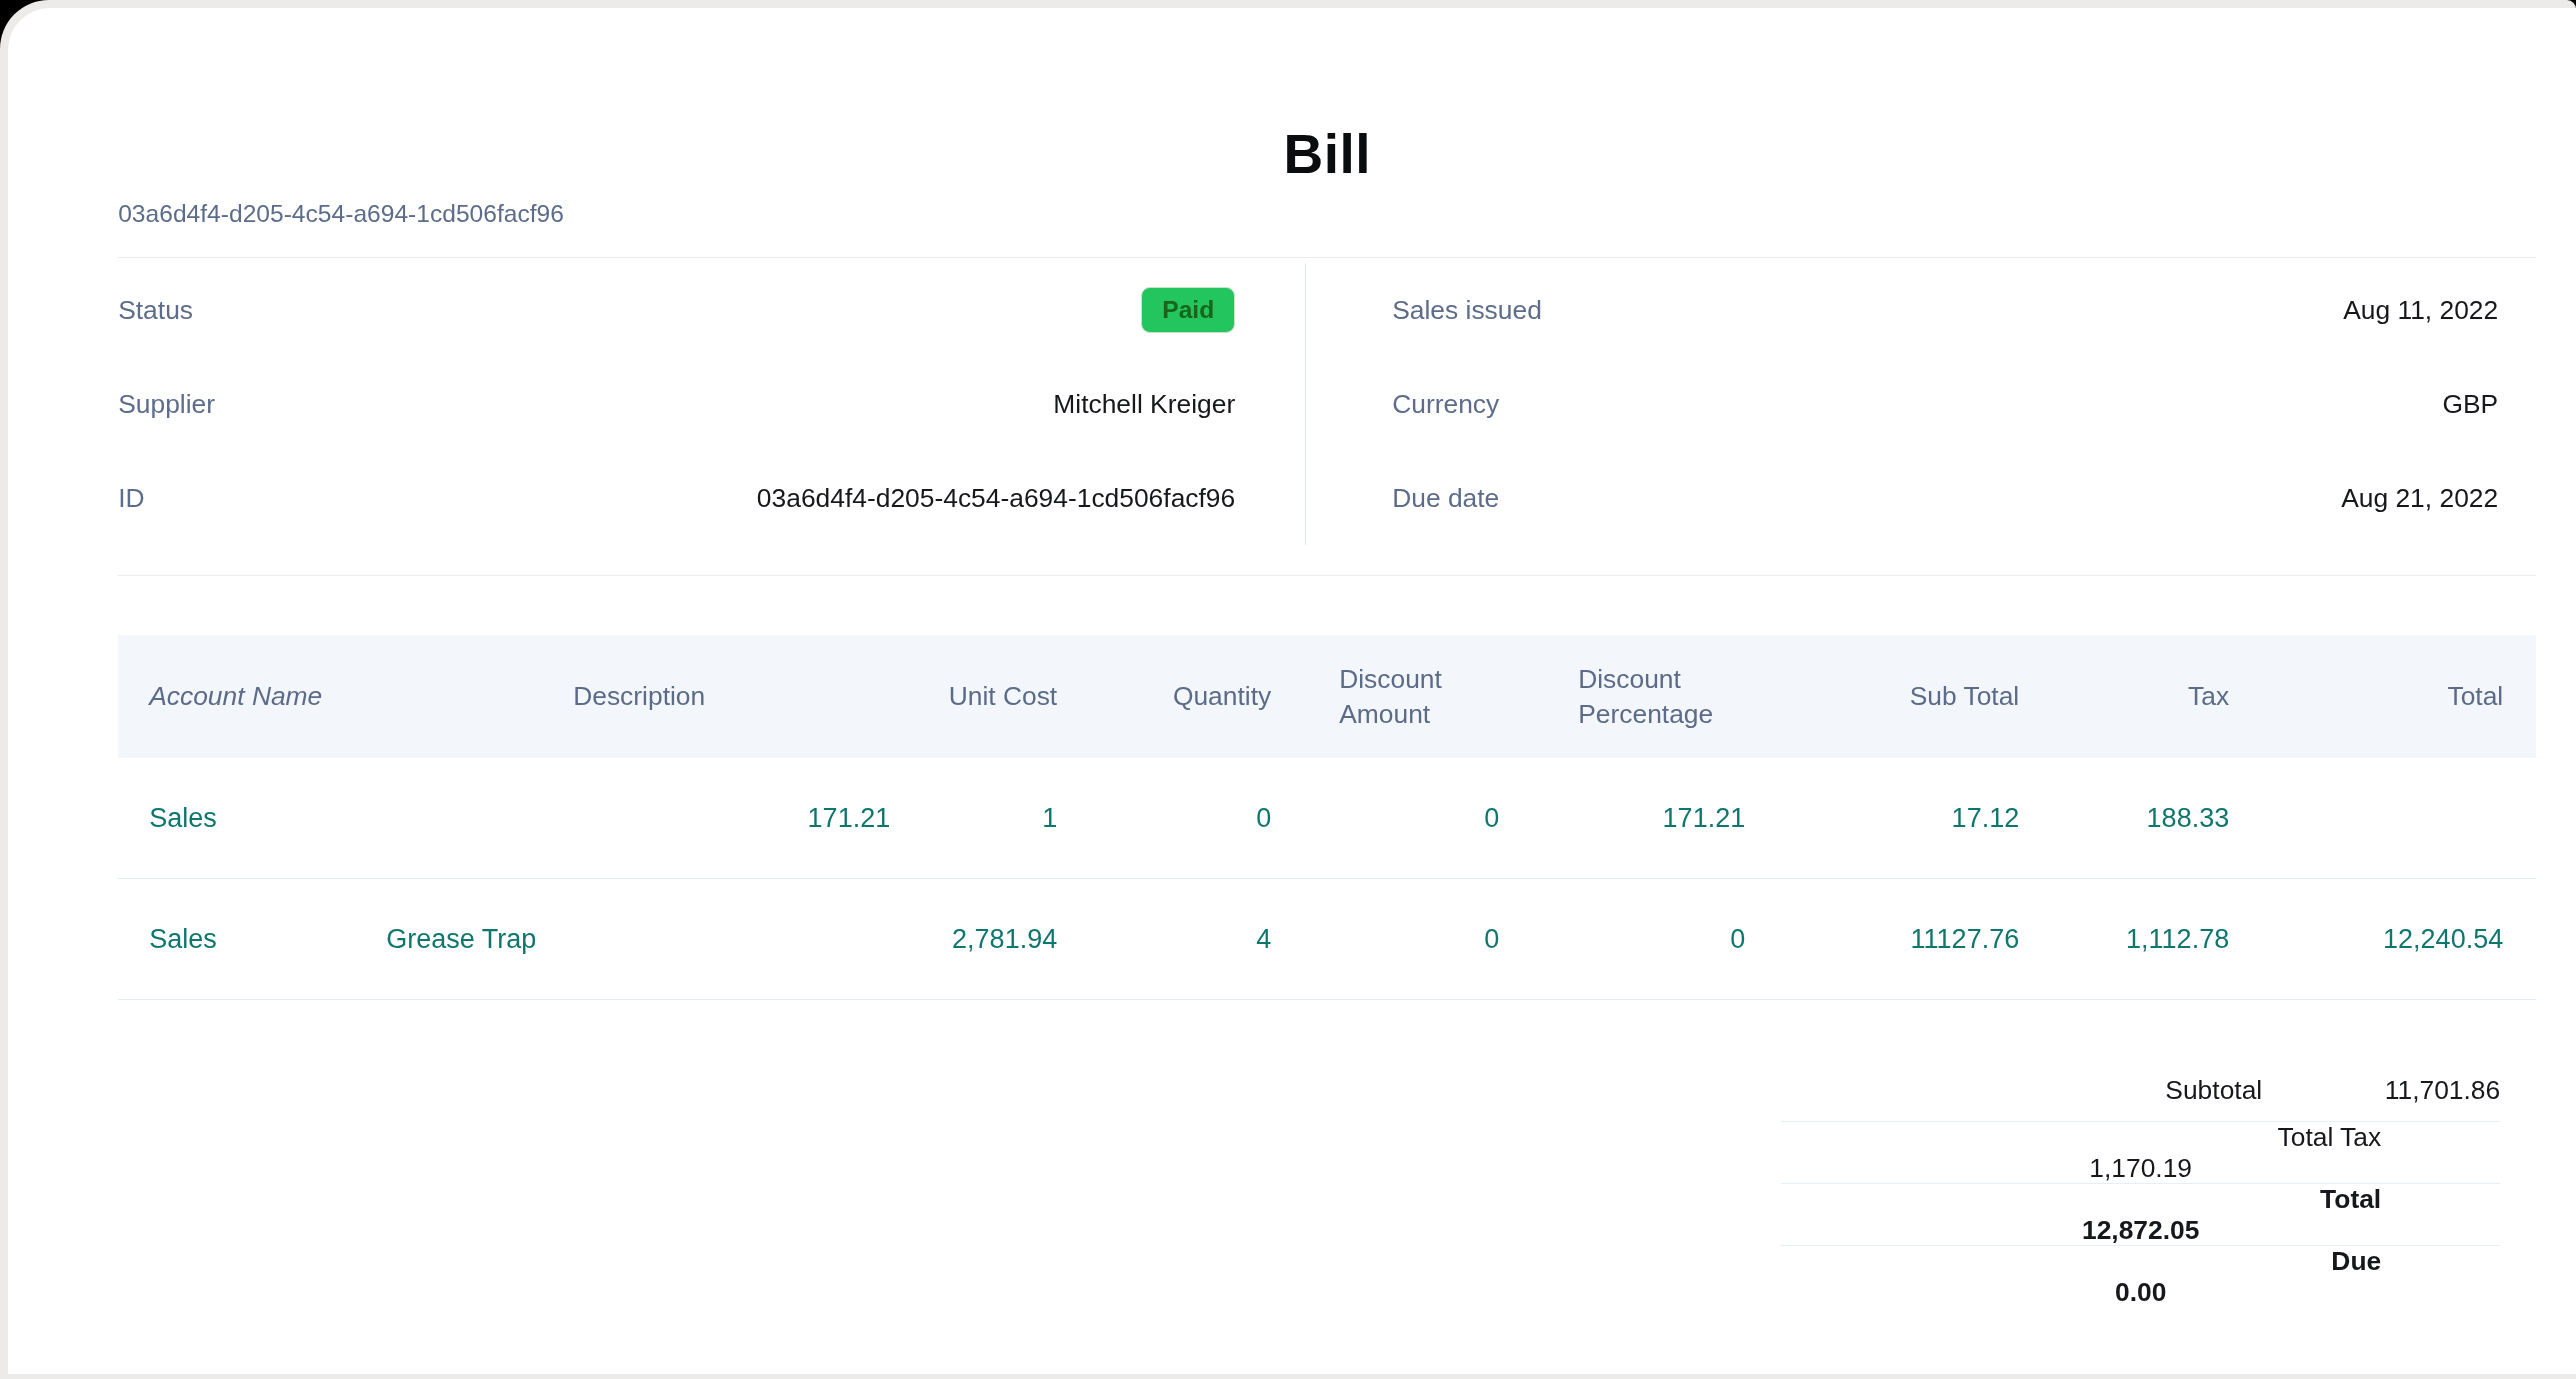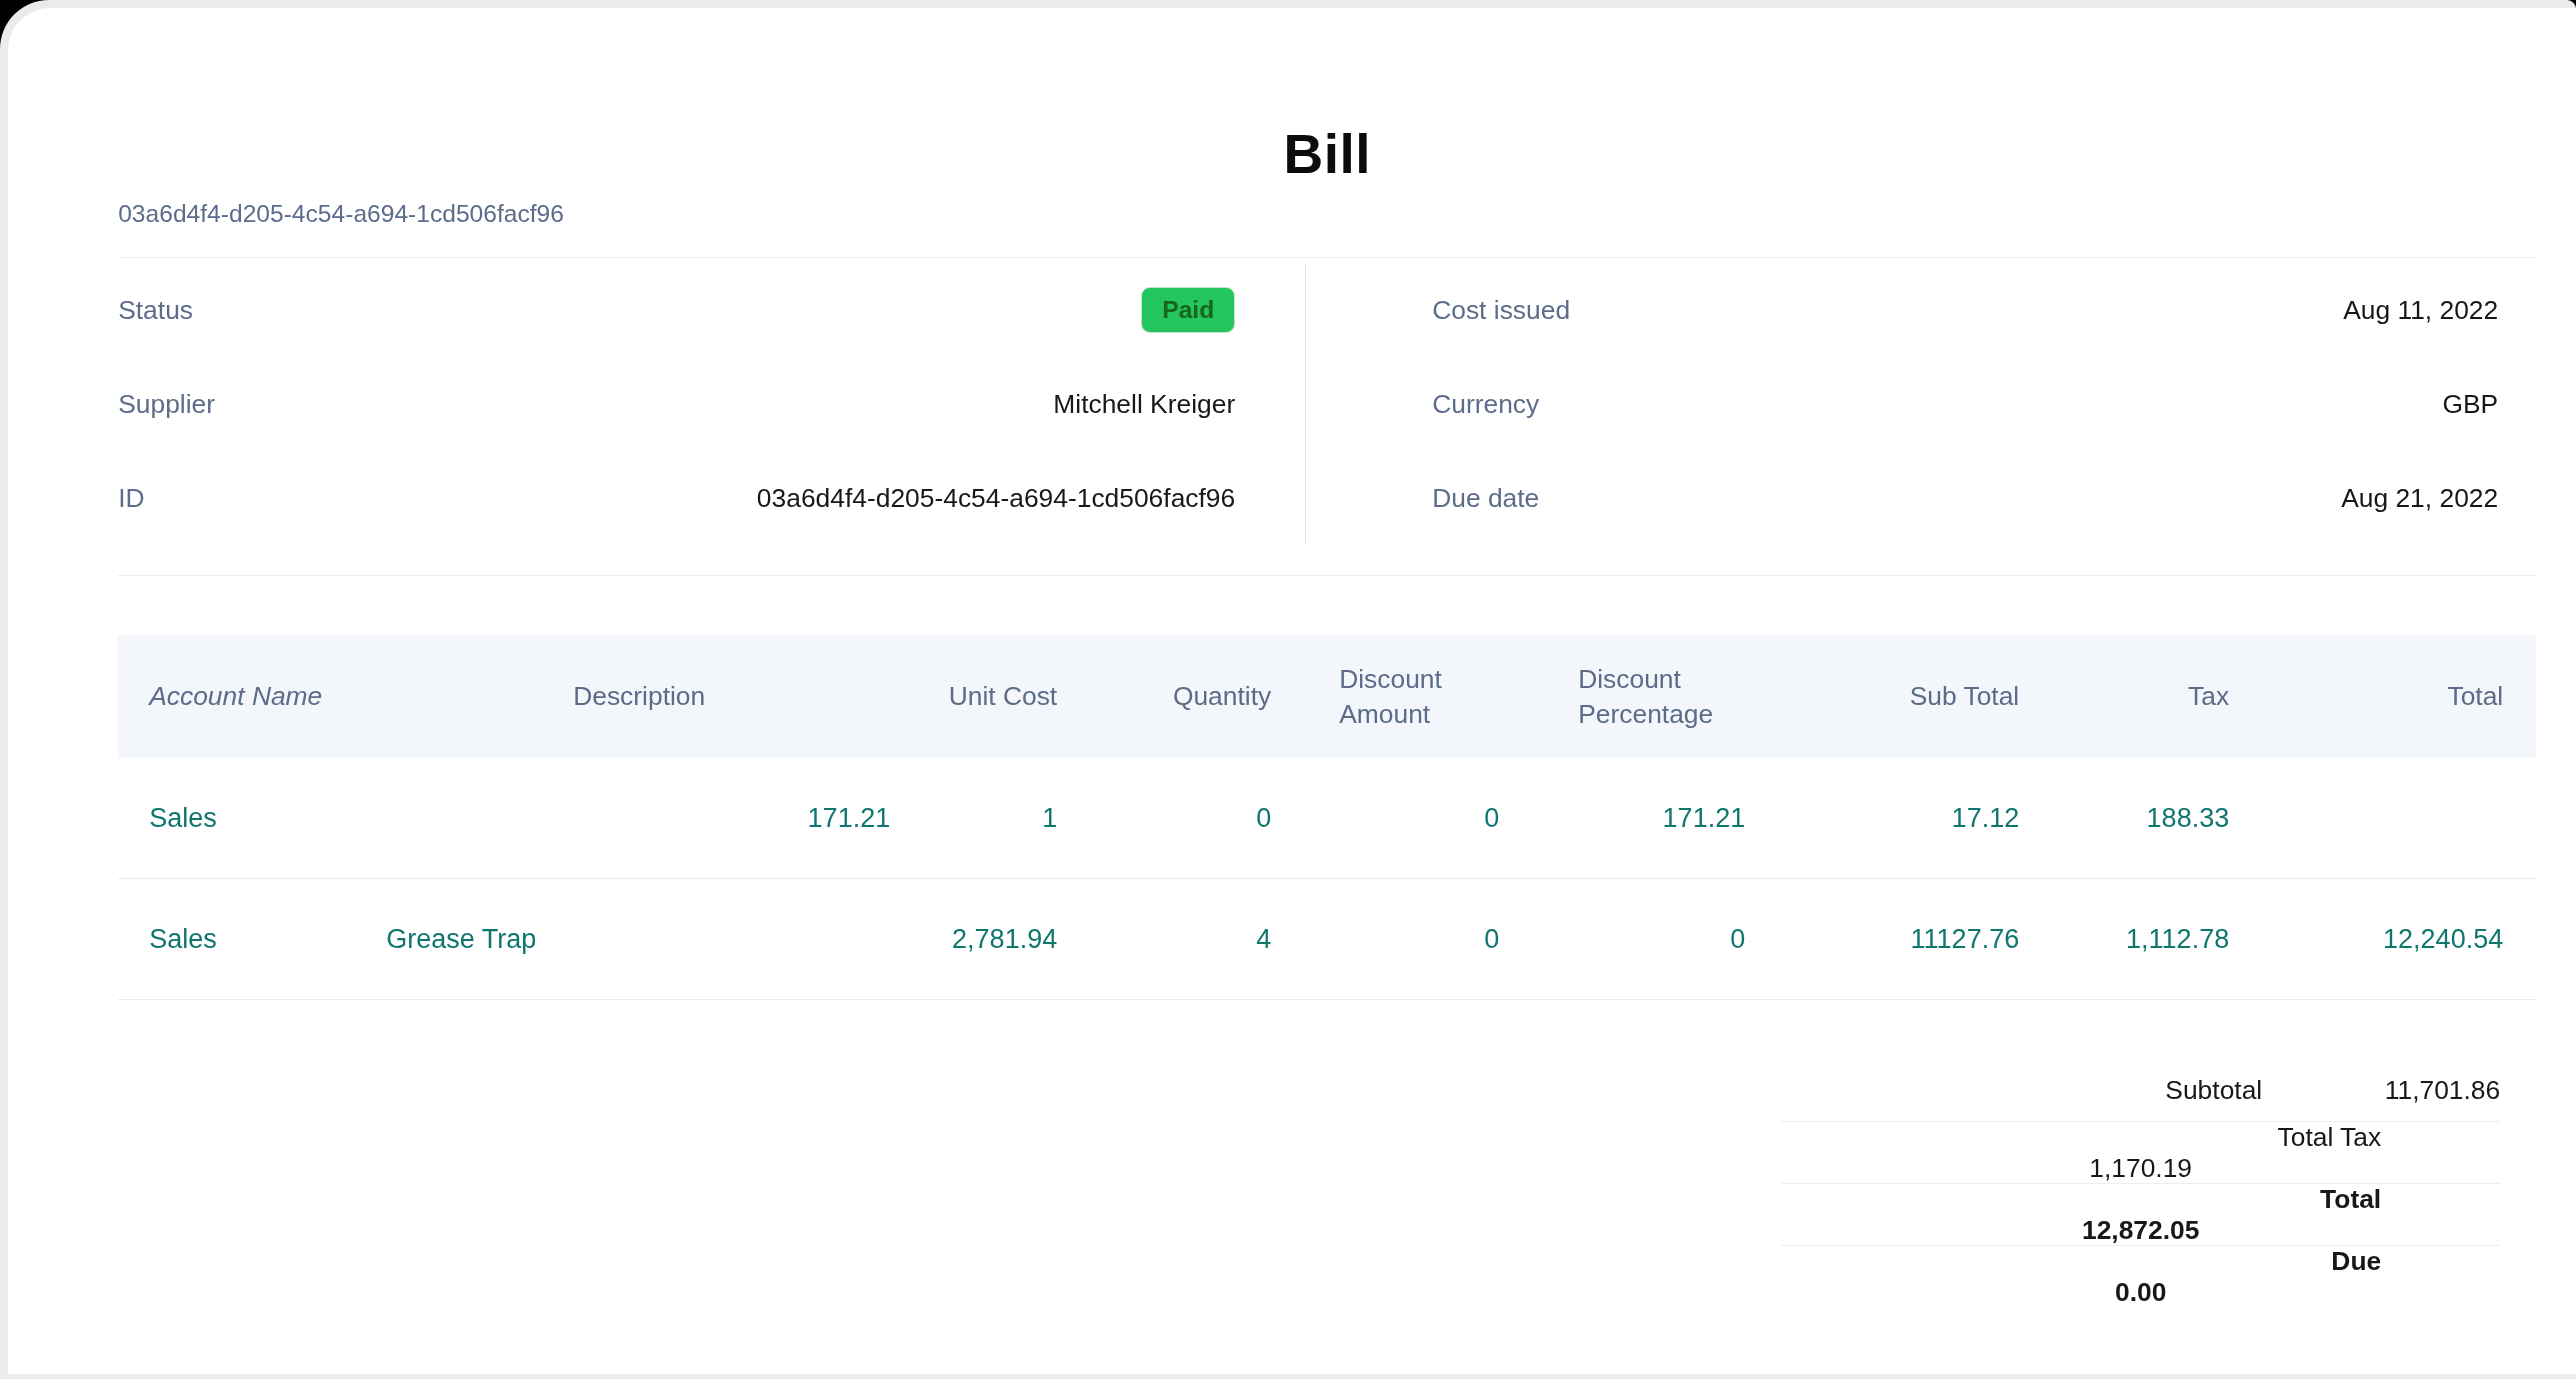--- a/index.html
+++ b/index.html
@@ -30,21 +30,21 @@
     font-size:55px; line-height:58px; font-weight:700;
     color:#0b0c0e; letter-spacing:0.5px;text-align:center;
   }
   .subtitle {
     margin-top:16.4px; font-size:24.6px; line-height:27px;
     color:#5c6c8a;
   }
   .hr { border-top:1.8px solid #e9edf2; margin-top:30px; }
 
   
-  .info { display:flex; padding-top:5.5px;gap:40px; }
+  .info { display:flex; padding-top:5.5px; }
   .info-left {
     width:1188px; border-right:1.8px solid #dfe7f2; padding-right:70px;
   }
   .info-right { flex:1; padding-left:86px; padding-right:38px; }
   .info-row {
     height:94px; display:flex; align-items:center;
     justify-content:space-between; font-size:26.4px;
   }
   .info-label { color:#5c6c8a; }
   .info-value { color:#17181c; }
@@ -111,21 +111,21 @@
             <span class="info-label">Supplier</span>
             <span class="info-value">Mitchell Kreiger</span>
           </div>
           <div class="info-row">
             <span class="info-label">ID</span>
             <span class="info-value">03a6d4f4-d205-4c54-a694-1cd506facf96</span>
           </div>
         </div>
         <div class="info-right">
           <div class="info-row">
-            <span class="info-label">Cost issued</span>
+            <span class="info-label">Sales issued</span>
             <span class="info-value">Aug 11, 2022</span>
           </div>
           <div class="info-row">
             <span class="info-label">Currency</span>
             <span class="info-value">GBP</span>
           </div>
           <div class="info-row">
             <span class="info-label">Due date</span>
             <span class="info-value">Aug 21, 2022</span>
           </div>

